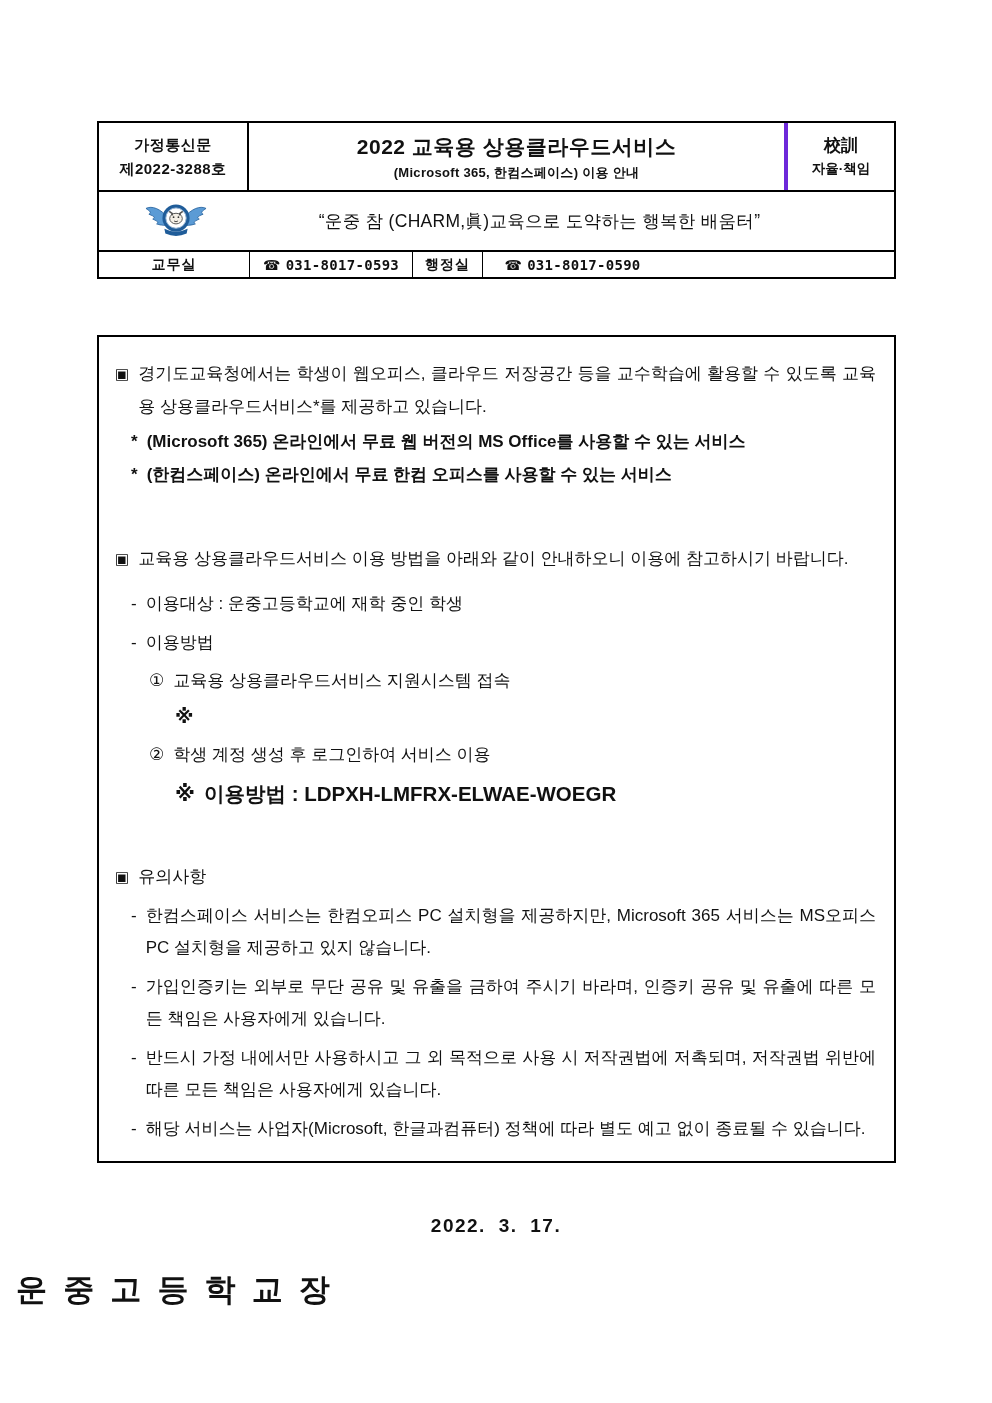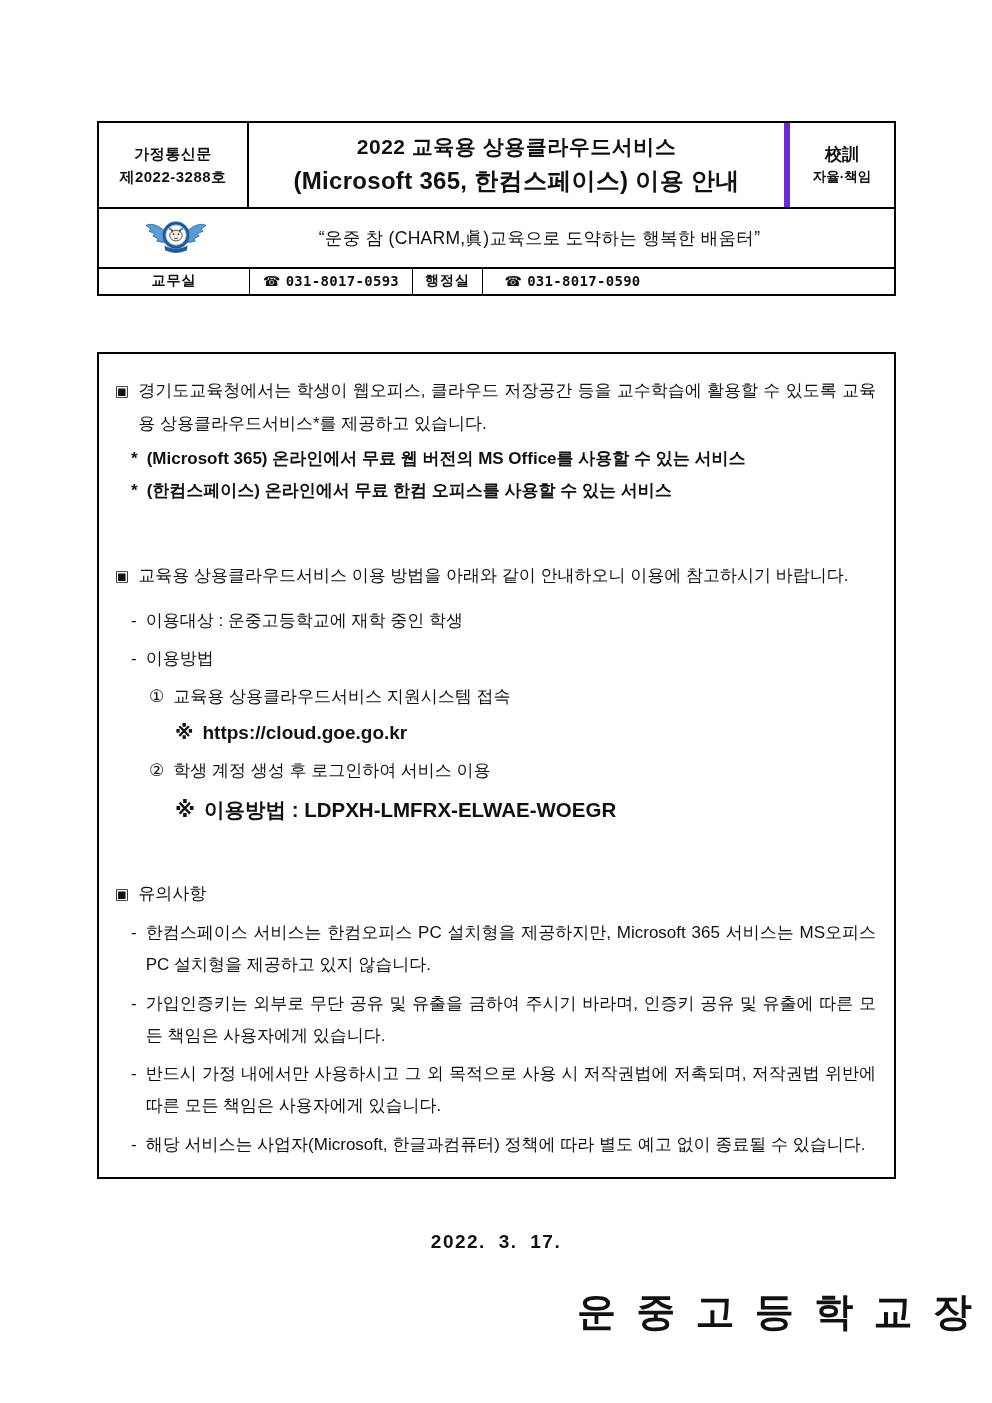--- a/index.html
+++ b/index.html
@@ -12,24 +12,24 @@
   .sheet { width:992px; height:1403px; background:#fff; }
 
   
   .hdr {
     width:799px; margin:121px 0 0 97px;
     border:2px solid #000;
   }
   .hdr-row1 { display:grid; grid-template-columns:150px 1fr 110px; border-bottom:2px solid #000; }
   .hdr-row1 > div { padding:8px 4px; display:flex; flex-direction:column; justify-content:center; align-items:center; }
   .hr1c1 { border-right:2px solid #000; }
-  .hr1c3 { border-left:6px solid #6d28d9; }
+  .hr1c3 { border-left:4px solid #6d28d9; }
   .doc-label, .doc-number { font-size:15px; font-weight:bold; line-height:1.55; letter-spacing:.5px; }
   .title1 { font-size:21px; font-weight:bold; letter-spacing:.5px; line-height:1.5; }
-  .title2 { font-size:24px; font-weight:bold; letter-spacing:.3px; line-height:1.5; }
+  .title2 { font-size:13px; font-weight:bold; letter-spacing:.3px; line-height:1.5; }
   .motto-title { font-size:17px; font-weight:bold; line-height:1.45; }
   .motto-text { font-size:13.5px; font-weight:bold; line-height:1.45; }
 
   .hdr-row2 { height:60px; border-bottom:2px solid #000; display:flex; align-items:center; }
   .logo-wrap { margin-left:46px; flex:0 0 auto; display:flex; align-items:center; }
   .slogan { flex:1; text-align:center; font-size:17.5px; font-weight:normal; letter-spacing:.3px; padding-right:22px; }
 
   .hdr-row3 { display:grid; grid-template-columns:150px 163px 70px 180px 1fr; height:25px; }
   .hdr-row3 > div { display:flex; align-items:center; justify-content:center; font-size:14px; }
   .hdr-row3 > div + div { border-left:1px solid #000; }
@@ -61,22 +61,22 @@
   .ref-key { font-weight:bold; font-size:20.5px; line-height:1.62; margin-top:6px; }
   .sec3 { margin-top:50px; }
   .notice-item { margin-top:7px; line-height:1.88; }
 
   
   .date {
     margin-top:52px; text-align:center;
     font-size:19px; font-weight:bold; letter-spacing:1.5px; word-spacing:6px;
   }
   .signature {
-    margin-top:32px; text-align:right;
-    font-size:39px; font-weight:bold; letter-spacing:.52em; text-indent:.52em;
+    margin-top:32px; text-align:left;
+    font-size:31px; font-weight:bold; letter-spacing:.52em; text-indent:.52em;
   }
 </style>
 </head>
 <body>
 
 <div class="sheet">
 
   <div class="hdr">
     <div class="hdr-row1">
       <div class="hr1c1">
@@ -156,21 +156,20 @@
     <div class="line lv1 m-step">
       <span class="mk">-</span>
       <span class="tx">이용방법</span>
     </div>
     <div class="line lv2 m-step">
       <span class="mk">①</span>
       <span class="tx">교육용 상용클라우드서비스 지원시스템 접속</span>
     </div>
     <div class="line lv3 ref-url">
       <span class="mk">※</span>
-      <span class="tx">https://cloud.goe.go.kr</span>
     </div>
     <div class="line lv2 m-step">
       <span class="mk">②</span>
       <span class="tx">학생 계정 생성 후 로그인하여 서비스 이용</span>
     </div>
     <div class="line lv3 ref-key">
       <span class="mk">※</span>
       <span class="tx">이용방법 : LDPXH-LMFRX-ELWAE-WOEGR</span>
     </div>
 

